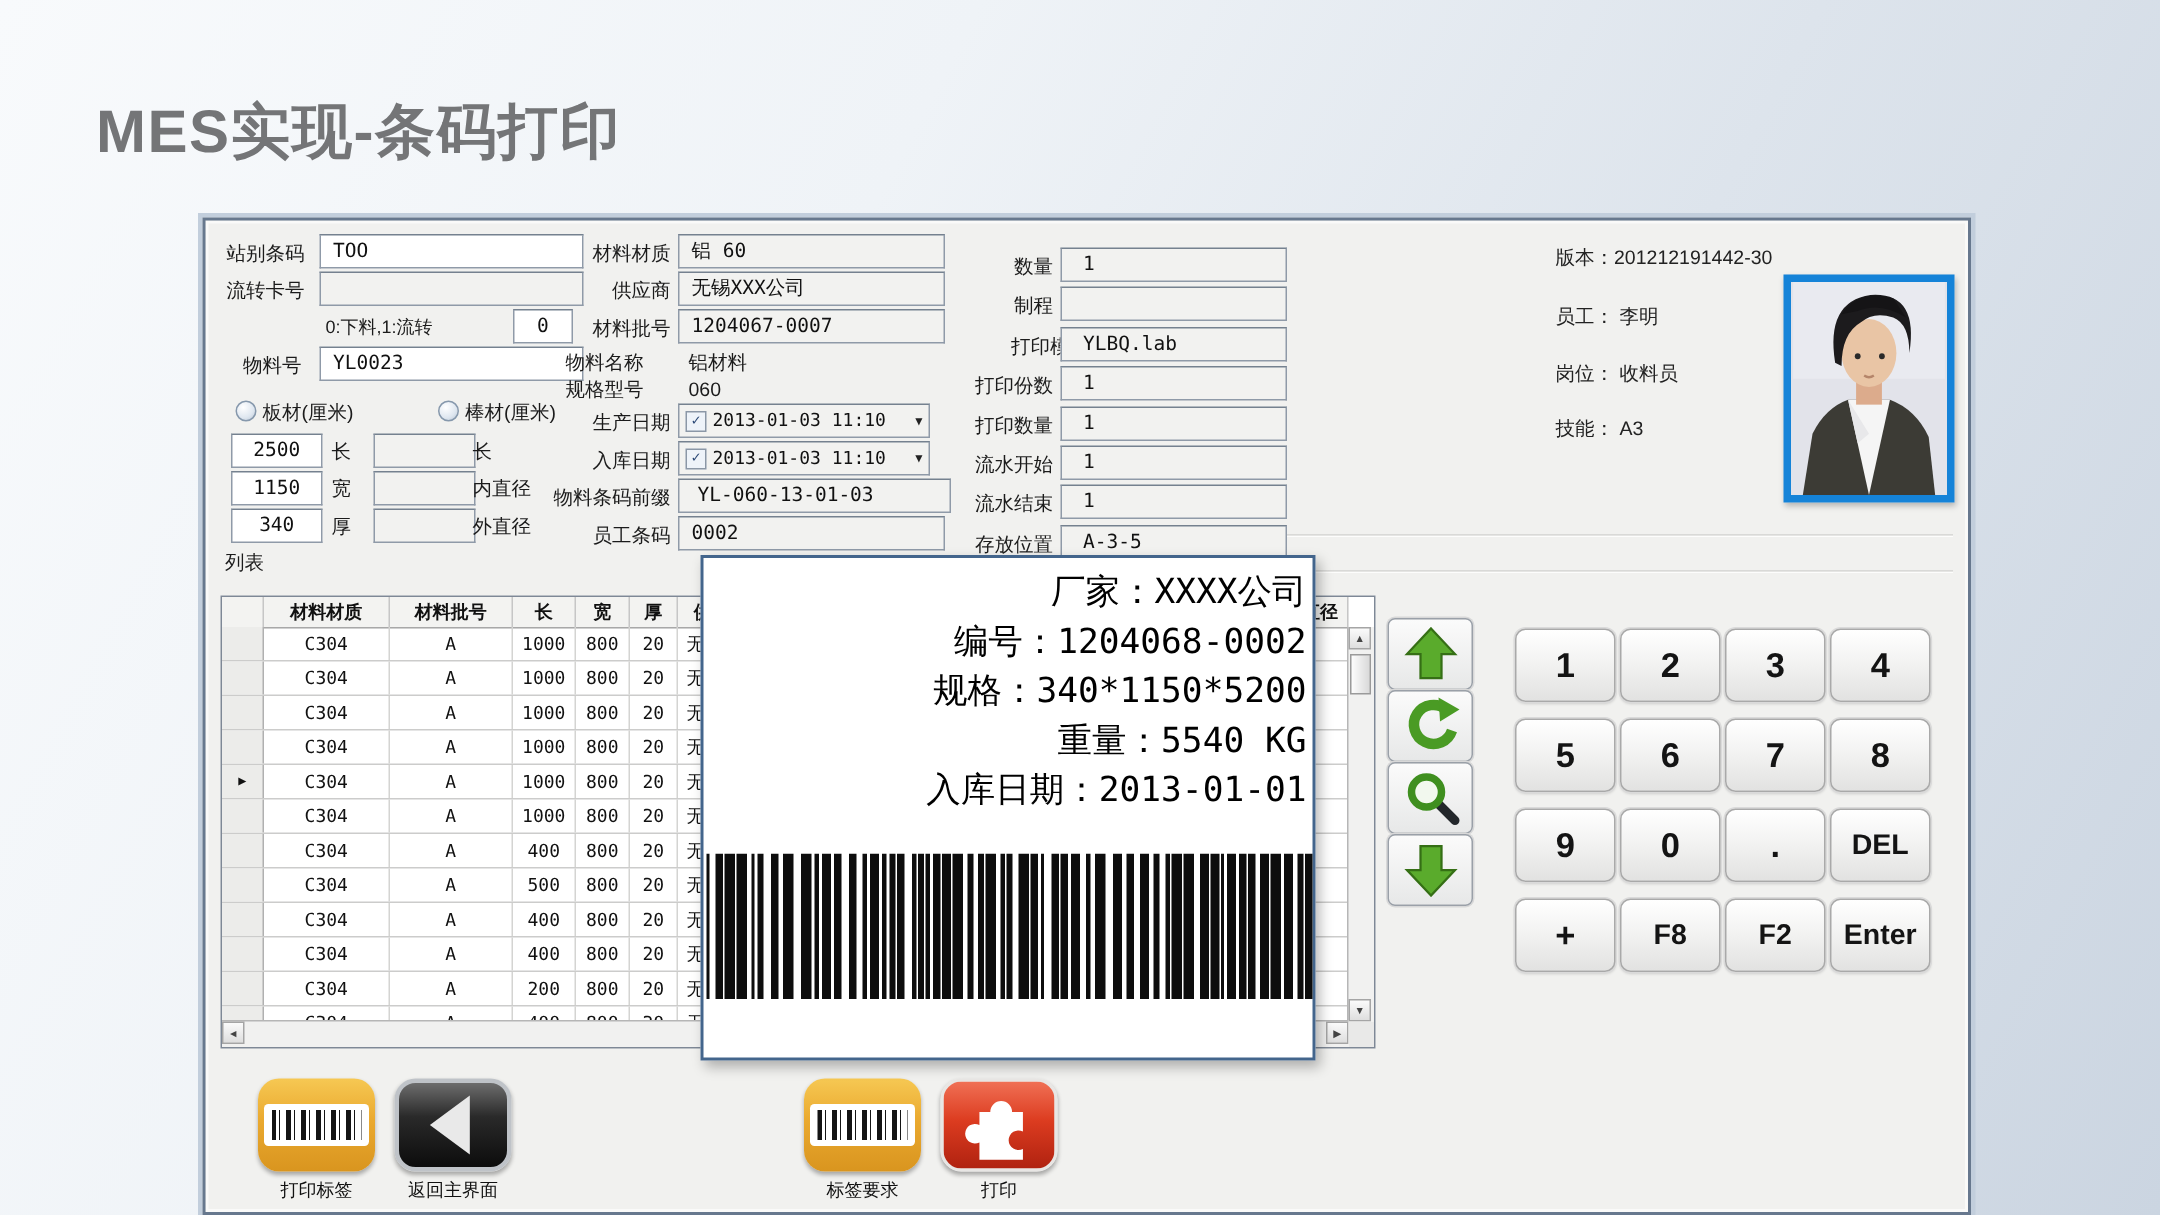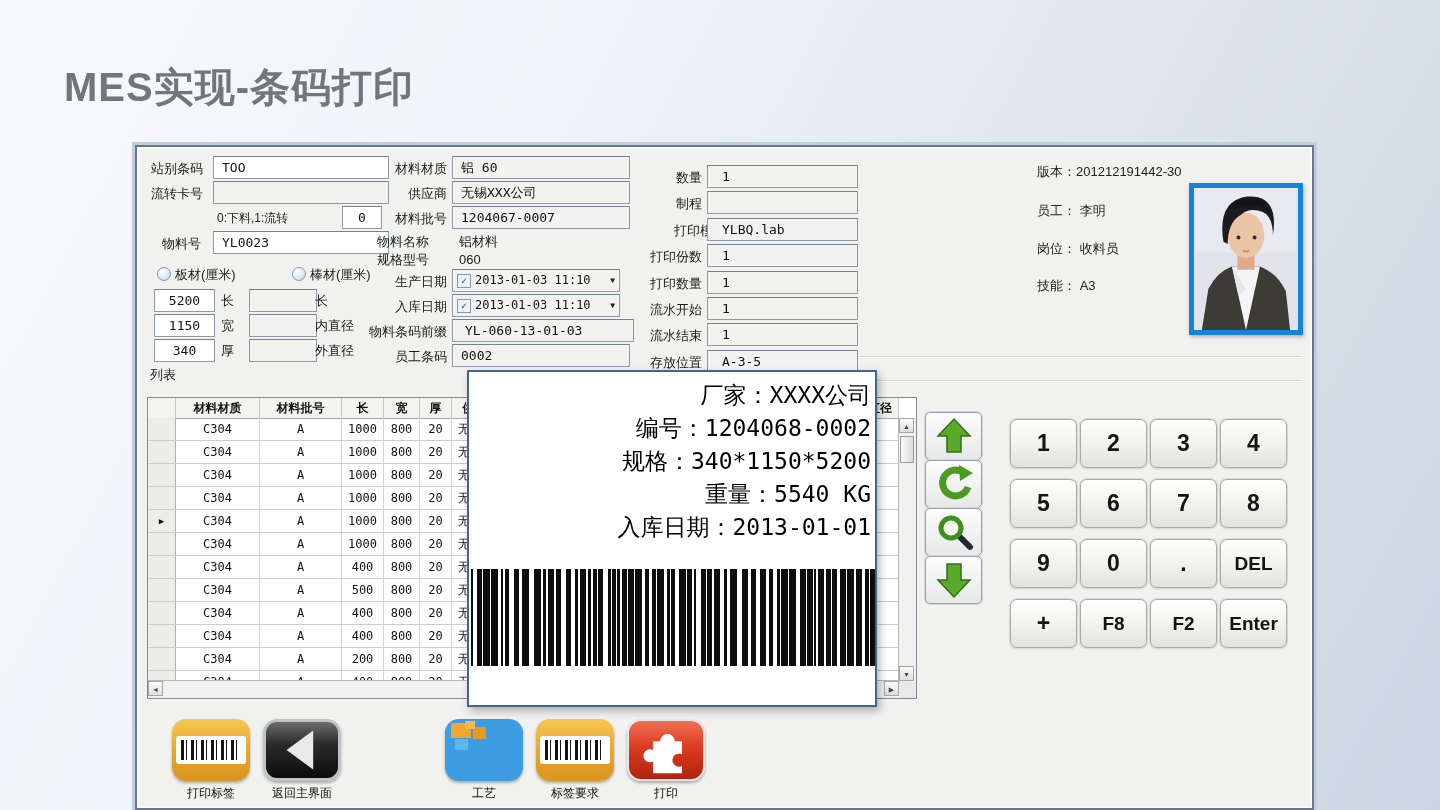--- a/index.html
+++ b/index.html
@@ -371,21 +371,21 @@
       <span class="lbl r" style="left: 480px; top: 101px; width: 85px;">打印份数</span>
       <div class="fld" style="left: 570px; top: 97px; width: 135px; padding-left: 14px;">1</div>
       <span class="lbl r" style="left: 480px; top: 128px; width: 85px;">打印数量</span>
       <div class="fld" style="left: 570px; top: 124px; width: 135px; padding-left: 14px;">1</div>
       <span class="lbl r" style="left: 480px; top: 154px; width: 85px;">流水开始</span>
       <div class="fld" style="left: 570px; top: 150px; width: 135px; padding-left: 14px;">1</div>
       <span class="lbl r" style="left: 480px; top: 180px; width: 85px;">流水结束</span>
       <div class="fld" style="left: 570px; top: 176px; width: 135px; padding-left: 14px;">1</div>
       <span class="lbl r" style="left: 480px; top: 207px; width: 85px;">存放位置</span>
       <div class="fld" style="left: 570px; top: 203px; width: 135px; padding-left: 14px;">A-3-5</div>
-      <div class="fld white ctr" style="left: 17px; top: 142px; width: 59px;">5200</div>
+      <div class="fld white ctr" style="left: 17px; top: 142px; width: 59px;">2500</div>
       <span class="lbl" style="left: 84px; top: 145px;">长</span>
       <div class="fld" style="left: 112px; top: 142px; width: 58px;"></div>
       <span class="lbl" style="left: 178px; top: 145px;">长</span>
       <div class="fld white ctr" style="left: 17px; top: 167px; width: 59px;">1150</div>
       <span class="lbl" style="left: 84px; top: 170px;">宽</span>
       <div class="fld" style="left: 112px; top: 167px; width: 58px;"></div>
       <span class="lbl" style="left: 178px; top: 170px;">内直径</span>
       <div class="fld white ctr" style="left: 17px; top: 192px; width: 59px;">340</div>
       <span class="lbl" style="left: 84px; top: 195px;">厚</span>
       <div class="fld" style="left: 112px; top: 192px; width: 58px;"></div>
@@ -445,29 +445,20 @@
         <div class="tb-lbl">返回主界面</div>
       </div>
       <div class="tbitem" style="left: 35px;">
         <div class="tb-ico ico-barcode">
           <div class="ico-band">
             <div class="ico-stripes"></div>
           </div>
         </div>
         <div class="tb-lbl">打印标签</div>
       </div>
-      <div class="tbitem" style="left: 308px;">
-        <div class="tb-ico ico-proc">
-          <div class="px" style="left: 6px; top: 4px; width: 20px; height: 15px; background: rgb(242, 166, 43);"></div>
-          <div class="px" style="left: 28px; top: 8px; width: 13px; height: 12px; background: rgb(232, 153, 31);"></div>
-          <div class="px" style="left: 10px; top: 20px; width: 13px; height: 11px; background: rgb(99, 182, 236);"></div>
-          <div class="px" style="left: 20px; top: 2px; width: 10px; height: 8px; background: rgb(247, 185, 75);"></div>
-        </div>
-        <div class="tb-lbl">工艺</div>
-      </div>
       <div class="tbitem" style="left: 399px;">
         <div class="tb-ico ico-barcode">
           <div class="ico-band">
             <div class="ico-stripes"></div>
           </div>
         </div>
         <div class="tb-lbl">标签要求</div>
       </div>
       <div class="tbitem" style="left: 490px;">
         <div class="tb-ico ico-print">

